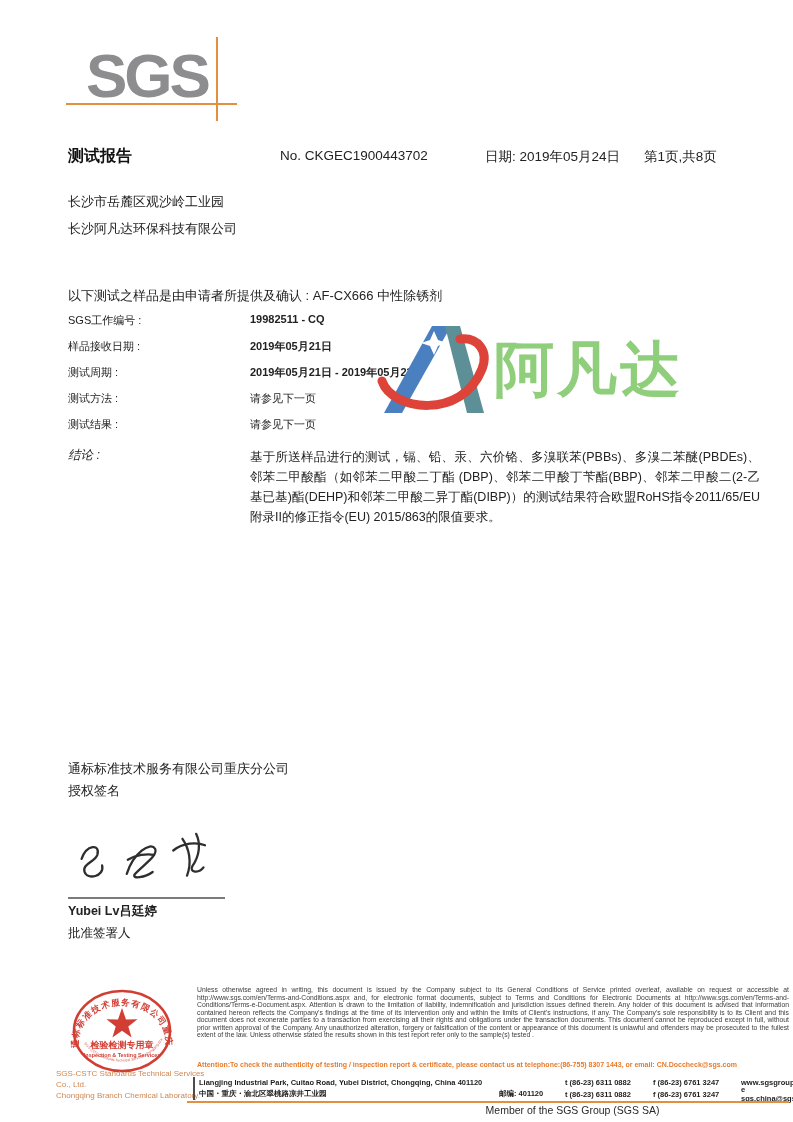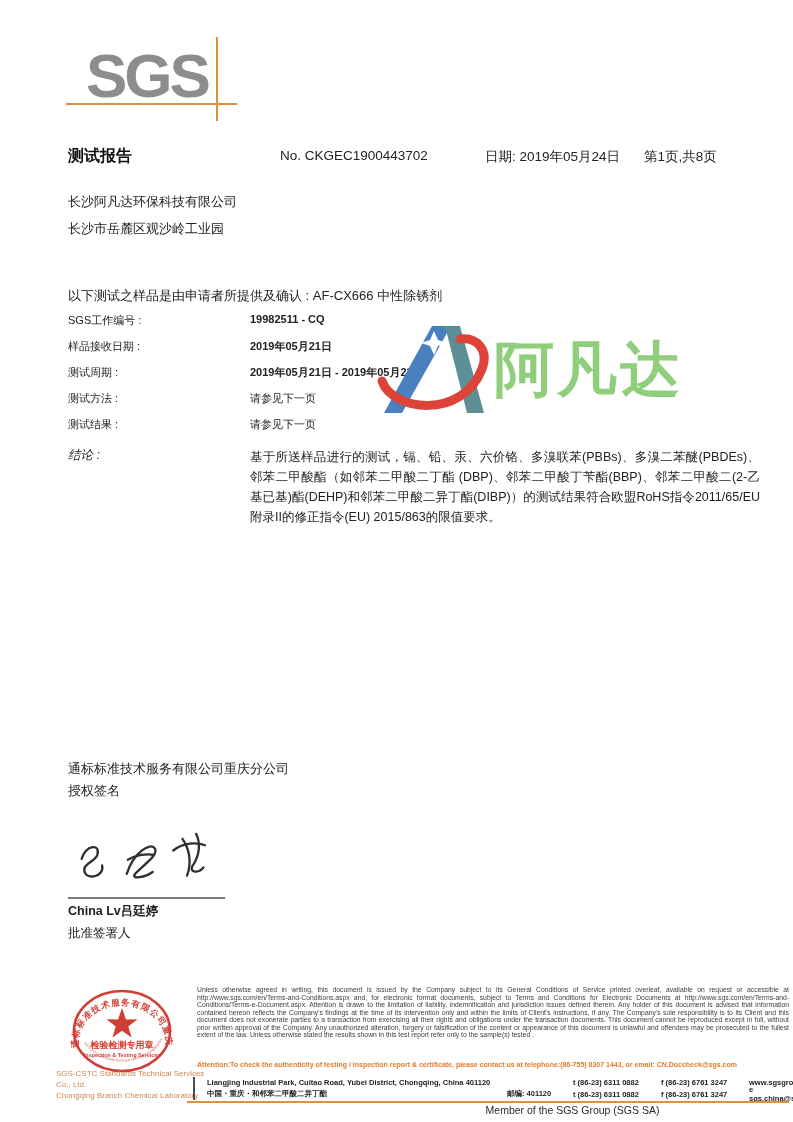--- a/index.html
+++ b/index.html
@@ -43,21 +43,21 @@
   .signer-role { position:absolute; left:68px; top:925px; font-size:12.5px; }
 
   
   .stamp-svg { position:absolute; left:66px; top:988px; }
   .stamp-caption { position:absolute; left:56px; top:1068px; width:160px; font-size:8px;
     line-height:11px; color:#cf8752; }
   .legal { position:absolute; left:197px; top:986px; width:592px; font-size:6.8px; line-height:7.5px;
     color:#3d3d3d; text-align:justify; }
   .attention { position:absolute; left:197px; top:1061px; width:592px; font-size:7px; line-height:8px;
     font-weight:bold; color:#e87a28; }
-  .addr { position:absolute; left:193px; top:1077px; width:596px; border-left:2px solid #4c4c4c; padding-left:12px; }
+  .addr { position:absolute; left:193px; top:1077px; width:596px; border-left:2px solid #4c4c4c; padding-left:4px; }
   .addr-row { display:flex; font-size:7.5px; font-weight:bold; color:#1c1c1c; height:11.5px; align-items:center; }
   .addr-main { flex:0 0 300px; display:flex; }
   .addr-zip { flex:0 0 66px; }
   .addr-tel { flex:0 0 88px; }
   .addr-fax { flex:0 0 88px; }
   .addr-web { flex:1; }
   .foot-rule { position:absolute; left:187px; top:1101px; width:602px; height:2px; background:#e2903f; }
   .member { position:absolute; left:400px; top:1104px; width:345px; text-align:center; font-size:10.5px; color:#2a2a2a; }
 </style>
 </head>
@@ -70,22 +70,22 @@
   <div class="logo-v"></div>
 
   <div class="hdr">
     <span class="title">测试报告</span>
     <span class="no">No. CKGEC1900443702</span>
     <span class="date">日期: 2019年05月24日</span>
     <span class="pg">第1页,共8页</span>
   </div>
 
   <div class="applicant">
+    <div>长沙市岳麓区观沙岭工业园</div>
     <div>长沙阿凡达环保科技有限公司</div>
-    <div>长沙市岳麓区观沙岭工业园</div>
   </div>
 
   <div class="sample-line">以下测试之样品是由申请者所提供及确认 : AF-CX666 中性除锈剂</div>
 
   <div class="kv">
     <div class="kv-row">
       <span class="kv-label">SGS工作编号 :</span>
       <span class="kv-value">19982511 - CQ</span>
     </div>
     <div class="kv-row">
@@ -128,21 +128,21 @@
       <path d="M20,28 C26,14 40,14 36,25 C33,32 20,33 22,41 C24,50 42,47 40,36"></path>
       <path d="M64,46 C72,26 90,15 94,23 C97,30 80,39 72,47 C68,52 82,51 90,46"></path>
       <path d="M66,32 C74,28 86,27 92,29"></path>
       <path d="M122,15 C128,25 130,39 124,52"></path>
       <path d="M112,26 C122,19 136,19 144,23"></path>
       <path d="M136,11 C140,21 138,33 130,43 C126,49 136,51 141,45"></path>
     </g>
   </svg>
 
   <div class="sig-line"></div>
-  <div class="signer-name">China Lv吕廷婷</div>
+  <div class="signer-name">Yubei Lv吕廷婷</div>
   <div class="signer-role">批准签署人</div>
 
   <svg class="stamp-svg" width="112" height="90" viewBox="0 0 112 90">
     <g opacity="0.88">
       <ellipse cx="56" cy="43" rx="48" ry="40" fill="none" stroke="#cc2418" stroke-width="2.6"></ellipse>
       <defs>
         <path id="ringTop" d="M13,62 A 44,37 0 1 1 99,62" fill="none"></path>
         <path id="ringBottom" d="M16,52 A 44,37 0 0 0 96,52" fill="none"></path>
       </defs>
       <text font-size="8.6" fill="#cc2418" letter-spacing="1.2" font-weight="bold">
@@ -167,21 +167,21 @@
 
   <div class="addr">
     <div class="addr-row">
       <span class="addr-main">Liangjing Industrial Park, Cuitao Road, Yubei District, Chongqing, China 401120</span>
       <span class="addr-zip"></span>
       <span class="addr-tel">t (86-23) 6311 0882</span>
       <span class="addr-fax">f (86-23) 6761 3247</span>
       <span class="addr-web">www.sgsgroup.com.cn</span>
     </div>
     <div class="addr-row">
-      <span class="addr-main">中国・重庆・和邻苯二甲酸二异丁酯</span>
+      <span class="addr-main">中国・重庆・渝北区翠桃路凉井工业园</span>
       <span class="addr-zip">邮编: 401120</span>
       <span class="addr-tel">t (86-23) 6311 0882</span>
       <span class="addr-fax">f (86-23) 6761 3247</span>
       <span class="addr-web">e  sgs.china@sgs.com</span>
     </div>
   </div>
 
   <div class="foot-rule"></div>
   <div class="member">Member of the SGS Group (SGS SA)</div>
 

